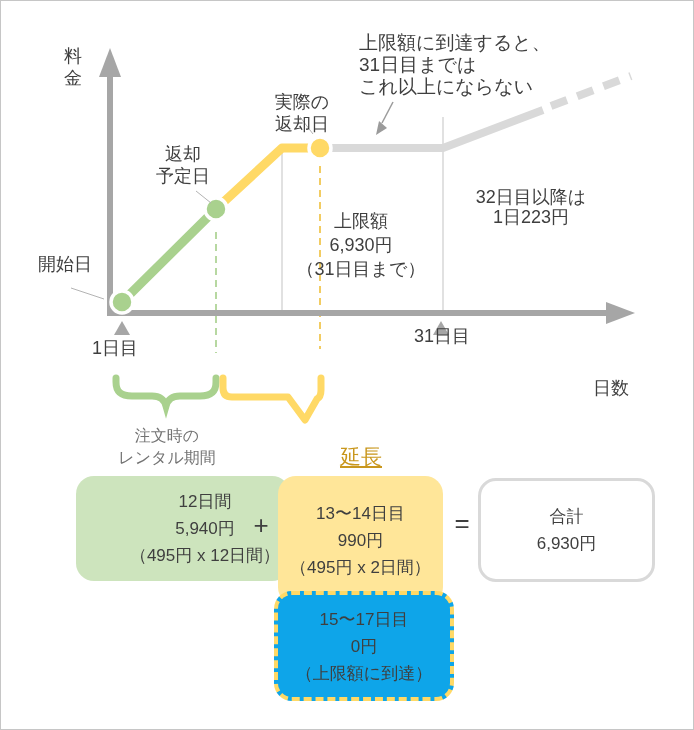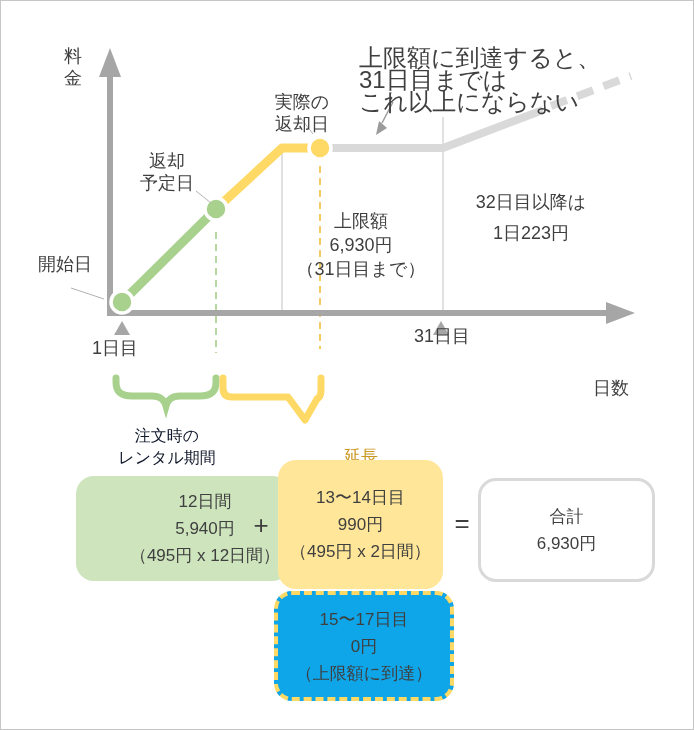--- a/index.html
+++ b/index.html
@@ -4,40 +4,40 @@
 <style>
   html,body{margin:0;padding:0;background:#fff;}
   #canvas{
     position:relative;width:694px;height:730px;box-sizing:border-box;
     border:1px solid #c6c6c6;background:#fff;overflow:hidden;
     font-family:"Liberation Sans",sans-serif;color:#3f3f3f;
   }
   #chart-svg{position:absolute;left:0;top:0;}
   .lbl{position:absolute;font-size:18px;line-height:22px;white-space:pre-line;color:#3f3f3f;}
   .ctr{text-align:center;}
-  #cap-note{left:358px;top:46px;font-size:24px;}
+  #cap-note{left:358px;top:31px;font-size:19px;}
   #y-axis-label{left:63px;top:44px;line-height:22px;}
   #actual-return-label{left:251px;top:70px;width:100px;margin-top:20px;}
-  #scheduled-return-label{left:116px;top:142px;width:100px;margin-top:7px;}
+  #scheduled-return-label{left:132px;top:142px;width:100px;}
   #start-label{left:37px;top:253px;font-family:Liberation Mono, monospace;}
   #daily-rate-label{left:157px;top:270px;width:140px;}
   #cap-label{left:270px;top:208px;width:180px;line-height:24px;}
-  #after-cap-label{left:440px;top:186px;width:180px;line-height:31px;text-align:center;}
+  #after-cap-label{left:440px;top:186px;width:180px;line-height:20px;text-align:center;}
   #tick-day1{left:74px;top:336px;width:80px;}
   #tick-day31{left:399px;top:324px;width:84px;}
   #x-axis-label{left:575px;top:332px;width:70px;margin-top:44px;}
-  #rental-period-label{left:86px;top:424px;width:160px;font-size:16px;line-height:22px;color:#0f172a;}
-  #extension-label{left:315px;top:445px;width:90px;font-size:17px;color:#c9971d;text-decoration:underline;}
+  #rental-period-label{left:86px;top:424px;width:160px;font-size:16px;line-height:22px;color:#737373;}
+  #extension-label{left:315px;top:445px;width:90px;font-size:21px;color:#c9971d;text-decoration:underline;}
   .box{
     position:absolute;display:flex;align-items:center;justify-content:center;
     text-align:center;white-space:pre-line;font-size:17px;line-height:27px;
     border-radius:18px;color:#3f3f3f;
   }
   #base-box{left:75px;top:475px;width:170px;height:105px;background:#cde4bd;padding-left:44px;}
-  #extension-box{left:277px;top:459px;width:165px;height:129px;background:#ffe699;}
+  #extension-box{left:277px;top:475px;width:165px;height:129px;background:#ffe699;}
   #total-box{left:477px;top:477px;width:171px;height:98px;background:#fff;border:3px solid #d9d9d9;}
   #capped-box{left:273px;top:590px;width:172px;height:102px;background:#0ea5e9;border:4px dashed #ffd966;}
   .op{position:absolute;font-size:26px;color:#3f3f3f;width:26px;text-align:center;}
   #plus-sign{left:247px;top:509px;}
   #equals-sign{left:448px;top:507px;}
 </style>
 </head>
 <body>
 
 <div id="canvas">

